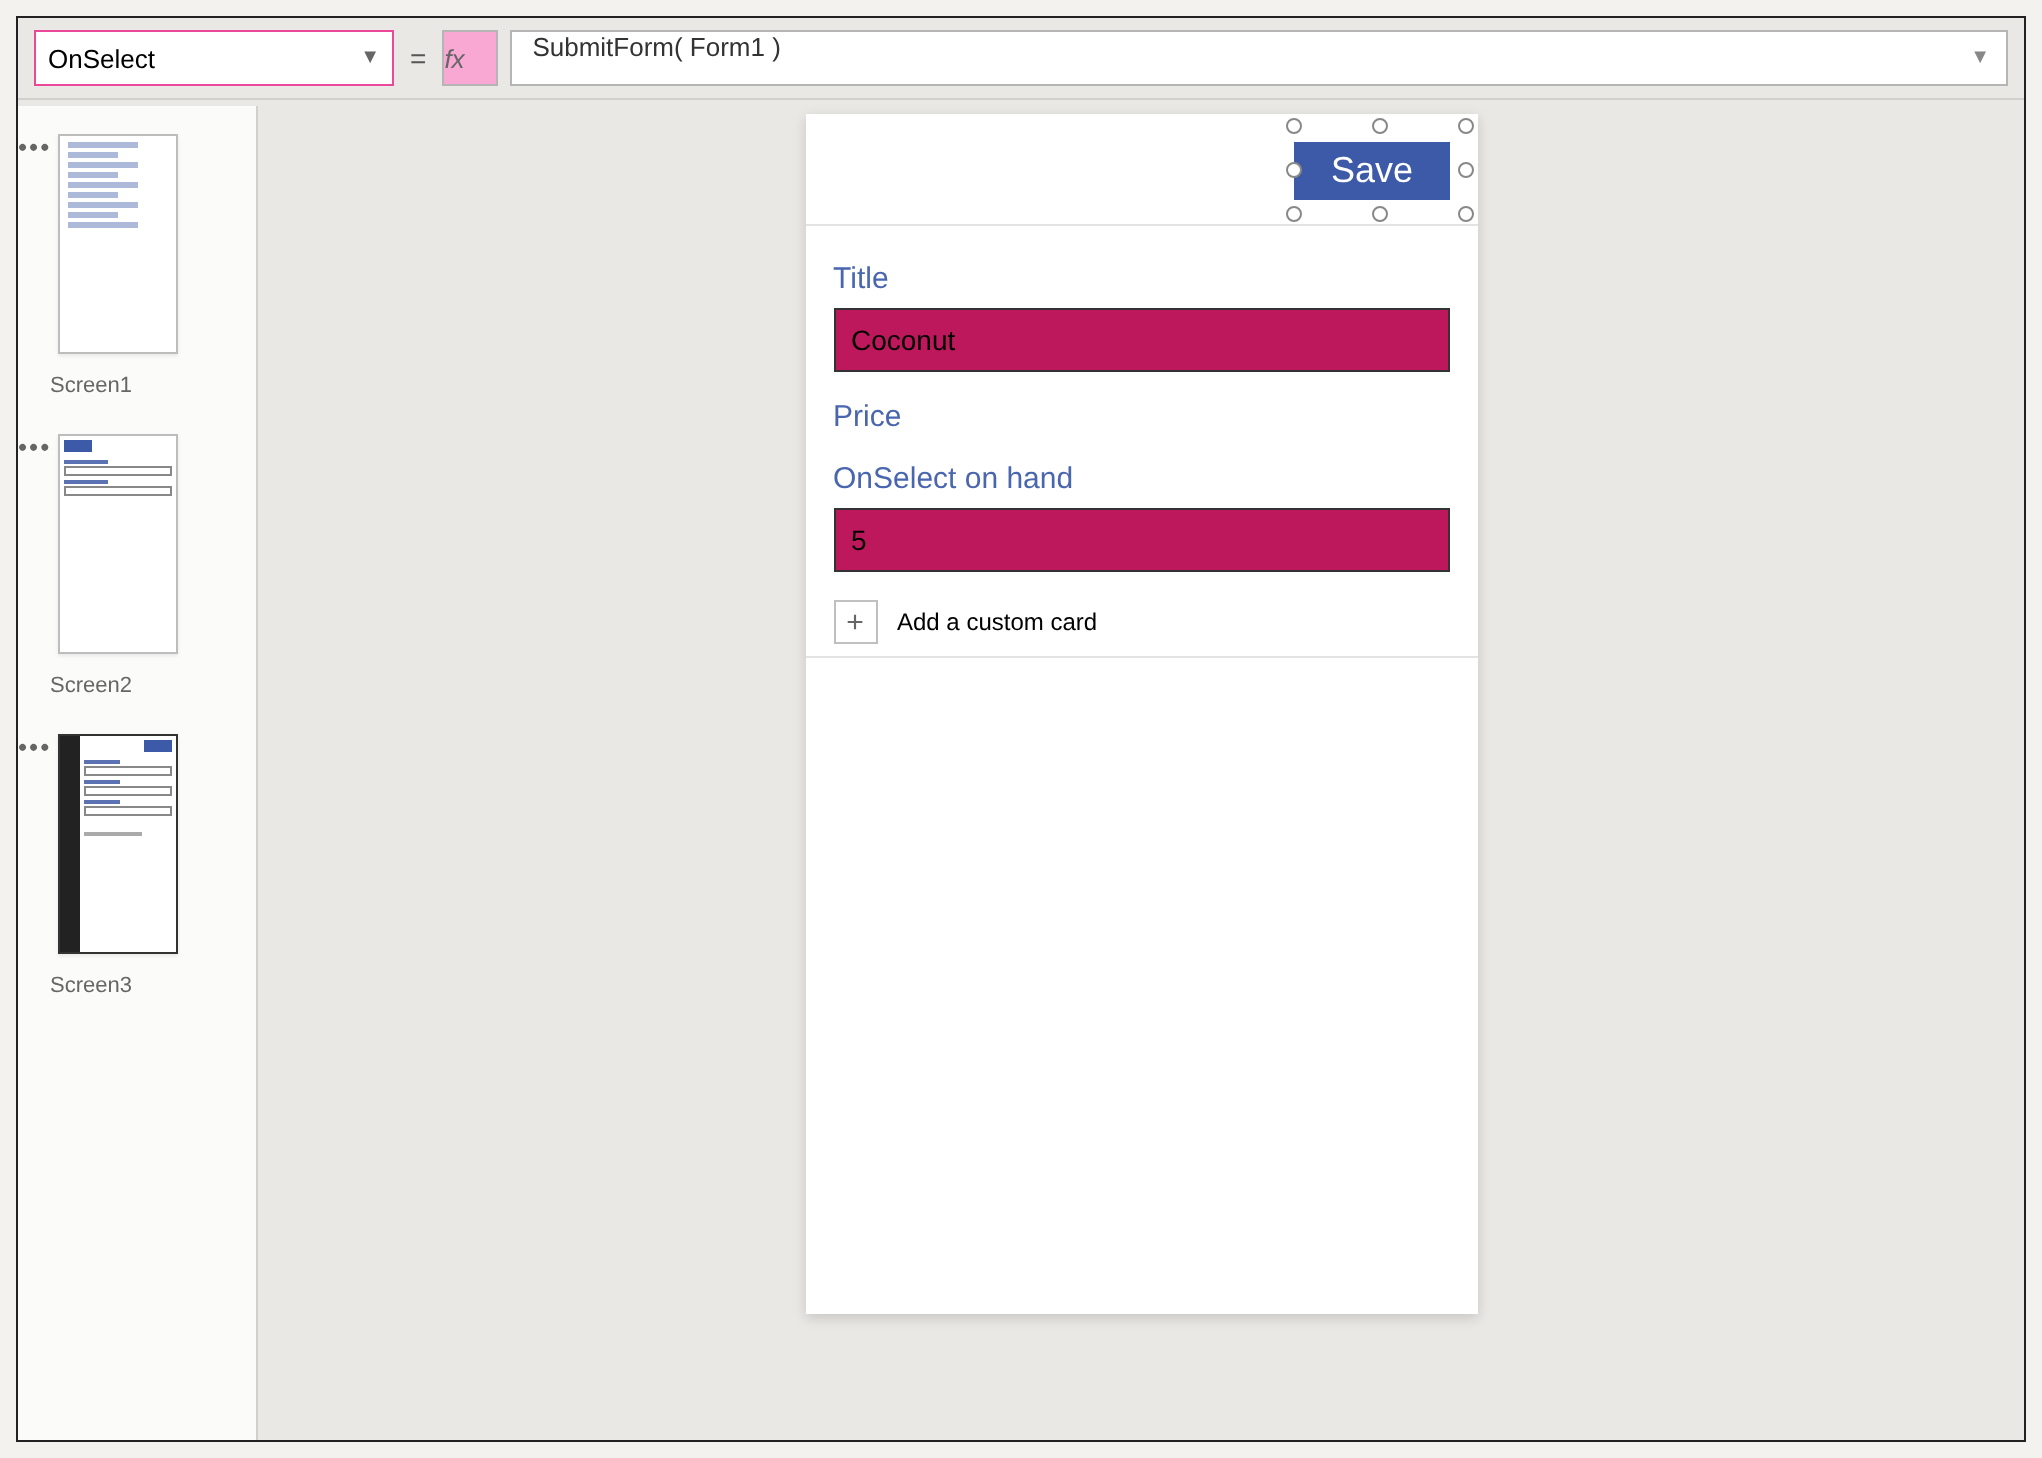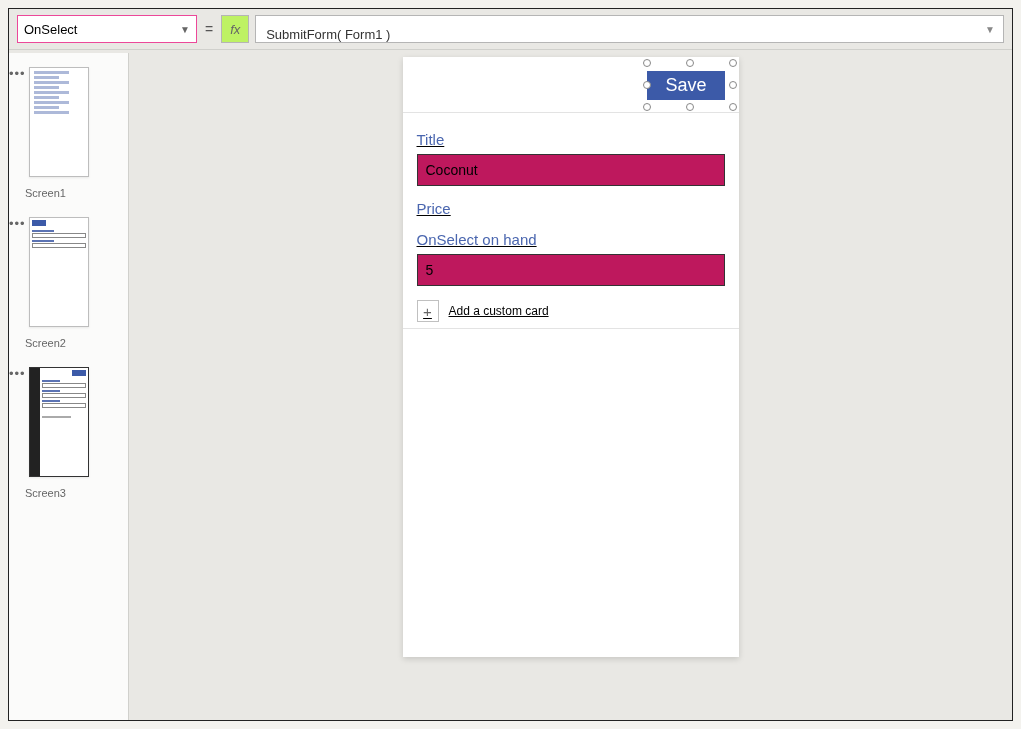--- a/index.html
+++ b/index.html
@@ -39,30 +39,30 @@
     position: absolute;
     right: 6px;
     top: 50%;
     transform: translateY(-50%);
     font-size: 10px;
     color: #666;
   }
   .eq { font-size: 14px; color: #555; padding: 0 2px; }
   .fx-box {
     width: 28px; height: 28px;
-    border: 1px solid #b5b5b5; background:#bef264;
-    display:flex;align-items:center;justify-content:center;
+    border: 1px solid #b5b5b5; background:#f9a8d4;
+    display:flex;align-items:center;justify-content:flex-start;
   }
   .fx-box span { font-size: 13px; font-style: italic; color:#666; }
   .formula-input {
     flex: 1;
     height: 28px;
     border: 1px solid #b5b5b5;
     background: #fff;
-    display:flex;align-items:flex-end;
+    display:flex;align-items:flex-start;
     padding: 0 10px;
     font-family: "Segoe UI", Arial, sans-serif;
     font-size: 13px;
     color: #333;
     position: relative;
   }
   .formula-input .caret2 {
     position:absolute; right:8px; top:50%; transform:translateY(-50%);
     font-size:10px; color:#888;
   }
@@ -100,21 +100,21 @@
   .mini-savebtn { position:absolute; right:2px; top:2px; width:14px;height:6px;background:#3c5aa8; }
   .mini-backbtn { position:absolute; left:2px; top:2px; width:14px;height:6px;background:#3c5aa8; }
   .mini-form { position:absolute; left:2px; top:10px; right:2px; }
   .mini-form .lbl{ height:2px;background:#5b73b3;width:40%;margin:2px 0 1px; }
   .mini-form .fld{ height:5px;border:1px solid #888;margin-bottom:2px; }
   .mini-addrow{ position:absolute;left:2px;top:48px;height:2px;width:50%;background:#aaa; }
 
   
   .canvas-area {
     position:absolute; left:120px; right:0; top:0; bottom:0;
-    display:flex; justify-content:center;text-decoration:underline;
+    display:flex; justify-content:center;
   }
   .phone {
     width: 336px; height: 600px; background:#fff;
     margin-top: 4px;
     box-shadow: 0 2px 6px rgba(0,0,0,0.15);
     position:relative;
   }
   .phone-header {
     height: 56px; position:relative;
     border-bottom: 1px solid #e3e3e3;

